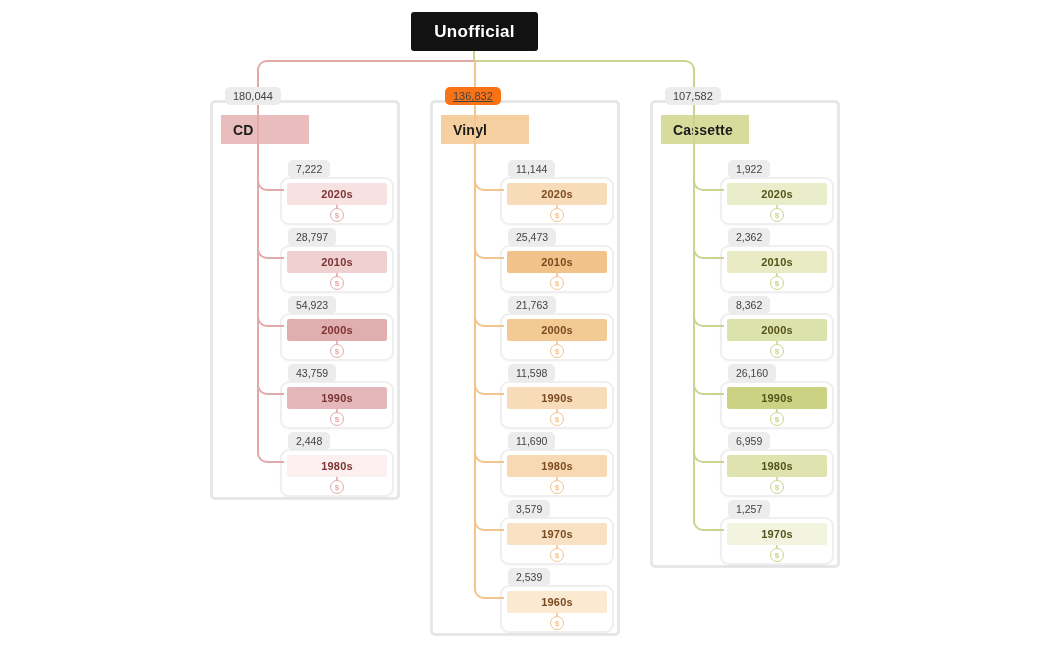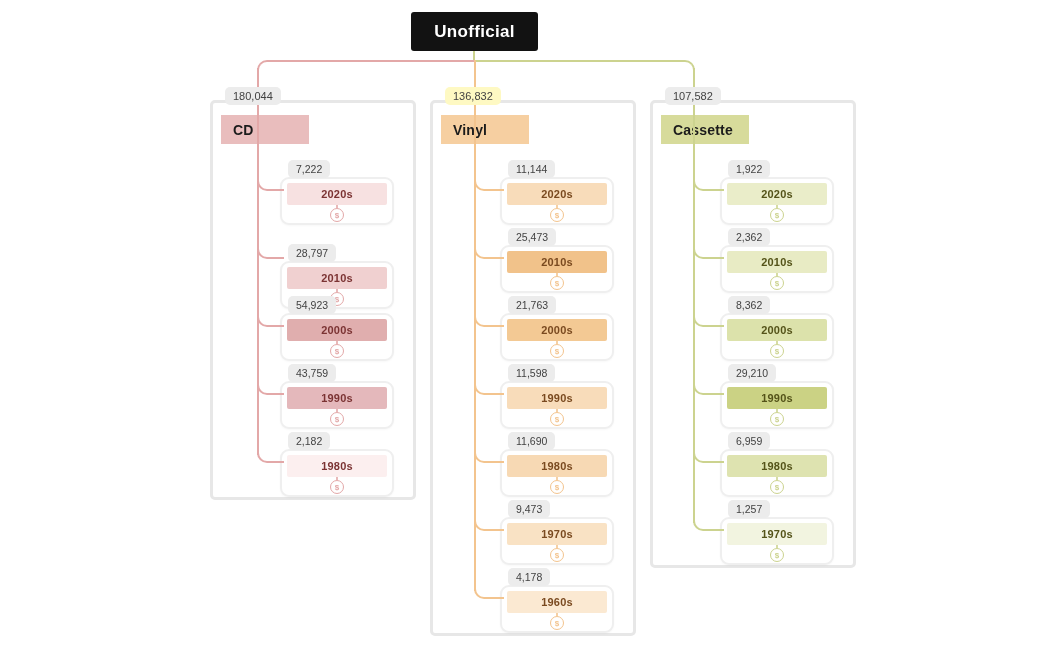--- a/index.html
+++ b/index.html
@@ -7,21 +7,21 @@
     position:relative;width:1049px;height:650px;background:#ffffff;overflow:hidden;
     font-family:"Liberation Sans", sans-serif;
   }
   .root-node{
     position:absolute;left:411px;top:12px;width:127px;height:39px;
     background:#121212;color:#ffffff;border-radius:3px;
     display:flex;align-items:center;justify-content:center;
     font-size:17px;font-weight:700;letter-spacing:.3px;z-index:4;
   }
   .group{
-    position:absolute;width:206px;background:#ffffff;
+    position:absolute;width:190px;background:#ffffff;
     border:3px solid #e7e7e7;border-radius:5px;box-sizing:border-box;
   }
   .pill{
     position:absolute;z-index:3;background:#ececec;color:#424242;
     border-radius:5px;font-size:10.5px;font-weight:500;
     padding:0 8px;height:18px;line-height:18px;white-space:nowrap;
   }
   .gpill{left:12px;top:-16px;font-size:11px;}
   .gheader{
     position:absolute;left:8px;top:12px;height:29px;min-width:62px;
@@ -89,21 +89,21 @@
     <div class="pill cpill" style="background: rgb(236, 236, 236);">7,222</div>
     <div class="card">
       <div class="bar" style="background: rgb(247, 225, 225);">
         <span class="bar-label" style="color: rgb(123, 51, 51);">2020s</span>
       </div>
       <div class="stub" style="background: rgb(227, 168, 168);"></div>
       <div class="dollar" style="border-color: rgb(227, 168, 168); color: rgb(227, 168, 168);">$</div>
     </div>
   </div>
 
-  <div class="child" style="top: 141px;">
+  <div class="child" style="top: 125px;">
     <div class="pill cpill" style="background: rgb(236, 236, 236);">28,797</div>
     <div class="card">
       <div class="bar" style="background: rgb(240, 208, 208);">
         <span class="bar-label" style="color: rgb(123, 51, 51);">2010s</span>
       </div>
       <div class="stub" style="background: rgb(227, 168, 168);"></div>
       <div class="dollar" style="border-color: rgb(227, 168, 168); color: rgb(227, 168, 168);">$</div>
     </div>
   </div>
 
@@ -123,34 +123,34 @@
     <div class="card">
       <div class="bar" style="background: rgb(228, 184, 187);">
         <span class="bar-label" style="color: rgb(123, 51, 51);">1990s</span>
       </div>
       <div class="stub" style="background: rgb(227, 168, 168);"></div>
       <div class="dollar" style="border-color: rgb(227, 168, 168); color: rgb(227, 168, 168);">$</div>
     </div>
   </div>
 
   <div class="child" style="top: 329px;">
-    <div class="pill cpill" style="background: rgb(236, 236, 236);">2,182</div>
+    <div class="pill cpill" style="background: rgb(236, 236, 236);">2,448</div>
     <div class="card">
       <div class="bar" style="background: rgb(252, 239, 239);">
         <span class="bar-label" style="color: rgb(123, 51, 51);">1980s</span>
       </div>
       <div class="stub" style="background: rgb(227, 168, 168);"></div>
       <div class="dollar" style="border-color: rgb(227, 168, 168); color: rgb(227, 168, 168);">$</div>
     </div>
   </div>
 </div>
   </section>
 
   <section class="group" style="left: 430px; top: 100px; height: 536px;">
-    <div class="pill gpill" style="background: #fef9c3;">136,832</div>
+    <div class="pill gpill" style="background: #f97316; text-decoration: underline;">136,832</div>
     <div class="gheader" style="background: rgb(246, 207, 161);">Vinyl</div>
     <div class="children">
   <div class="child" style="top: 57px;">
     <div class="pill cpill" style="background: rgb(236, 236, 236);">11,144</div>
     <div class="card">
       <div class="bar" style="background: rgb(248, 220, 186);">
         <span class="bar-label" style="color: rgb(122, 74, 32);">2020s</span>
       </div>
       <div class="stub" style="background: rgb(243, 196, 142);"></div>
       <div class="dollar" style="border-color: rgb(243, 196, 142); color: rgb(243, 196, 142);">$</div>
@@ -195,32 +195,32 @@
     <div class="card">
       <div class="bar" style="background: rgb(247, 217, 180);">
         <span class="bar-label" style="color: rgb(122, 74, 32);">1980s</span>
       </div>
       <div class="stub" style="background: rgb(243, 196, 142);"></div>
       <div class="dollar" style="border-color: rgb(243, 196, 142); color: rgb(243, 196, 142);">$</div>
     </div>
   </div>
 
   <div class="child" style="top: 397px;">
-    <div class="pill cpill" style="background: rgb(236, 236, 236);">9,473</div>
+    <div class="pill cpill" style="background: rgb(236, 236, 236);">3,579</div>
     <div class="card">
       <div class="bar" style="background: rgb(249, 226, 196);">
         <span class="bar-label" style="color: rgb(122, 74, 32);">1970s</span>
       </div>
       <div class="stub" style="background: rgb(243, 196, 142);"></div>
       <div class="dollar" style="border-color: rgb(243, 196, 142); color: rgb(243, 196, 142);">$</div>
     </div>
   </div>
 
   <div class="child" style="top: 465px;">
-    <div class="pill cpill" style="background: rgb(236, 236, 236);">4,178</div>
+    <div class="pill cpill" style="background: rgb(236, 236, 236);">2,539</div>
     <div class="card">
       <div class="bar" style="background: rgb(251, 233, 210);">
         <span class="bar-label" style="color: rgb(122, 74, 32);">1960s</span>
       </div>
       <div class="stub" style="background: rgb(243, 196, 142);"></div>
       <div class="dollar" style="border-color: rgb(243, 196, 142); color: rgb(243, 196, 142);">$</div>
     </div>
   </div>
 </div>
   </section>
@@ -256,21 +256,21 @@
     <div class="card">
       <div class="bar" style="background: rgb(220, 226, 171);">
         <span class="bar-label" style="color: rgb(84, 83, 25);">2000s</span>
       </div>
       <div class="stub" style="background: rgb(204, 211, 143);"></div>
       <div class="dollar" style="border-color: rgb(204, 211, 143); color: rgb(204, 211, 143);">$</div>
     </div>
   </div>
 
   <div class="child" style="top: 261px;">
-    <div class="pill cpill" style="background: rgb(236, 236, 236);">29,210</div>
+    <div class="pill cpill" style="background: rgb(236, 236, 236);">26,160</div>
     <div class="card">
       <div class="bar" style="background: rgb(203, 210, 132);">
         <span class="bar-label" style="color: rgb(84, 83, 25);">1990s</span>
       </div>
       <div class="stub" style="background: rgb(204, 211, 143);"></div>
       <div class="dollar" style="border-color: rgb(204, 211, 143); color: rgb(204, 211, 143);">$</div>
     </div>
   </div>
 
   <div class="child" style="top: 329px;">

